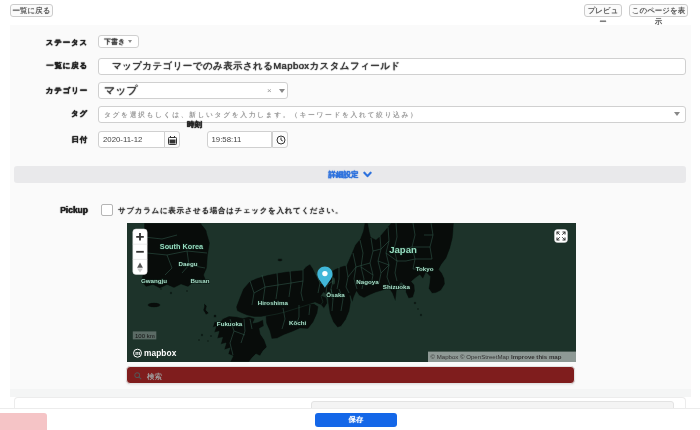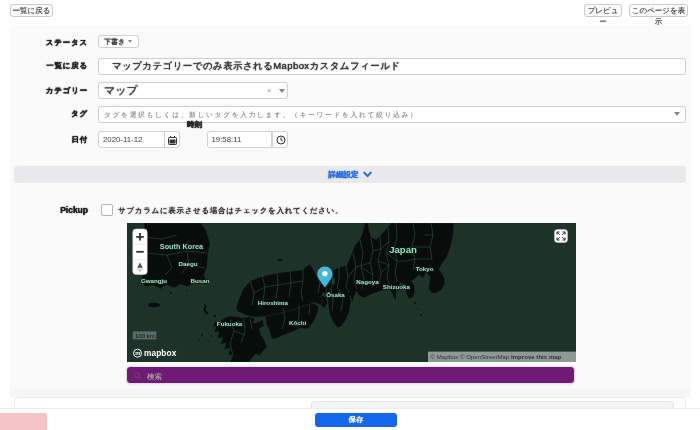--- a/index.html
+++ b/index.html
@@ -212,21 +212,21 @@
           <text x="17" y="133" font-size="8.3" font-weight="bold" fill="#fff" font-family="Liberation Sans,sans-serif" letter-spacing="0.1">mapbox</text>
         </g>
 
         <g>
           <rect x="301" y="128.6" width="148" height="10.4" fill="#ffffff" opacity="0.5"></rect>
           <text x="303.5" y="135.8" font-size="6.1" fill="#333" font-family="Liberation Sans,sans-serif">© Mapbox © OpenStreetMap <tspan font-weight="bold">Improve this map</tspan></text>
         </g>
       </svg>
     </div>
 
-    <div style="position:absolute; left:116px; top:341px; width:449px; height:18px; background:#701a75; border:1px solid #e2e2e2; border-radius:4px; box-shadow:0 1px 2px rgba(0,0,0,0.08);">
+    <div style="position:absolute; left:116px; top:341px; width:449px; height:18px; background:#7f1d1d; border:1px solid #e2e2e2; border-radius:4px; box-shadow:0 1px 2px rgba(0,0,0,0.08);">
       <svg width="8" height="8" style="position:absolute;left:7px;top:4.5px" viewBox="0 0 10 10">
           <circle cx="4" cy="4" r="3" fill="none" stroke="#555" stroke-width="1.3"></circle>
           <path d="M6.3,6.3 L9,9" stroke="#555" stroke-width="1.3"></path>
         </svg>
       <span style="position:absolute; left:20px; top:5px; font-size:7.5px; color:#a0a0a0;" class="cjkl">検索</span>
     </div>
     <div style="position:absolute; left:0px; top:363.5px; width:681px; height:8.5px; background:#f4f5f5;"></div>
   </div>
 
   <div style="position:absolute; left:14px; top:397px; width:672px; height:14px; background:#fff; border:1px solid #ececec; border-bottom:none; border-radius:4px 4px 0 0;"></div>

